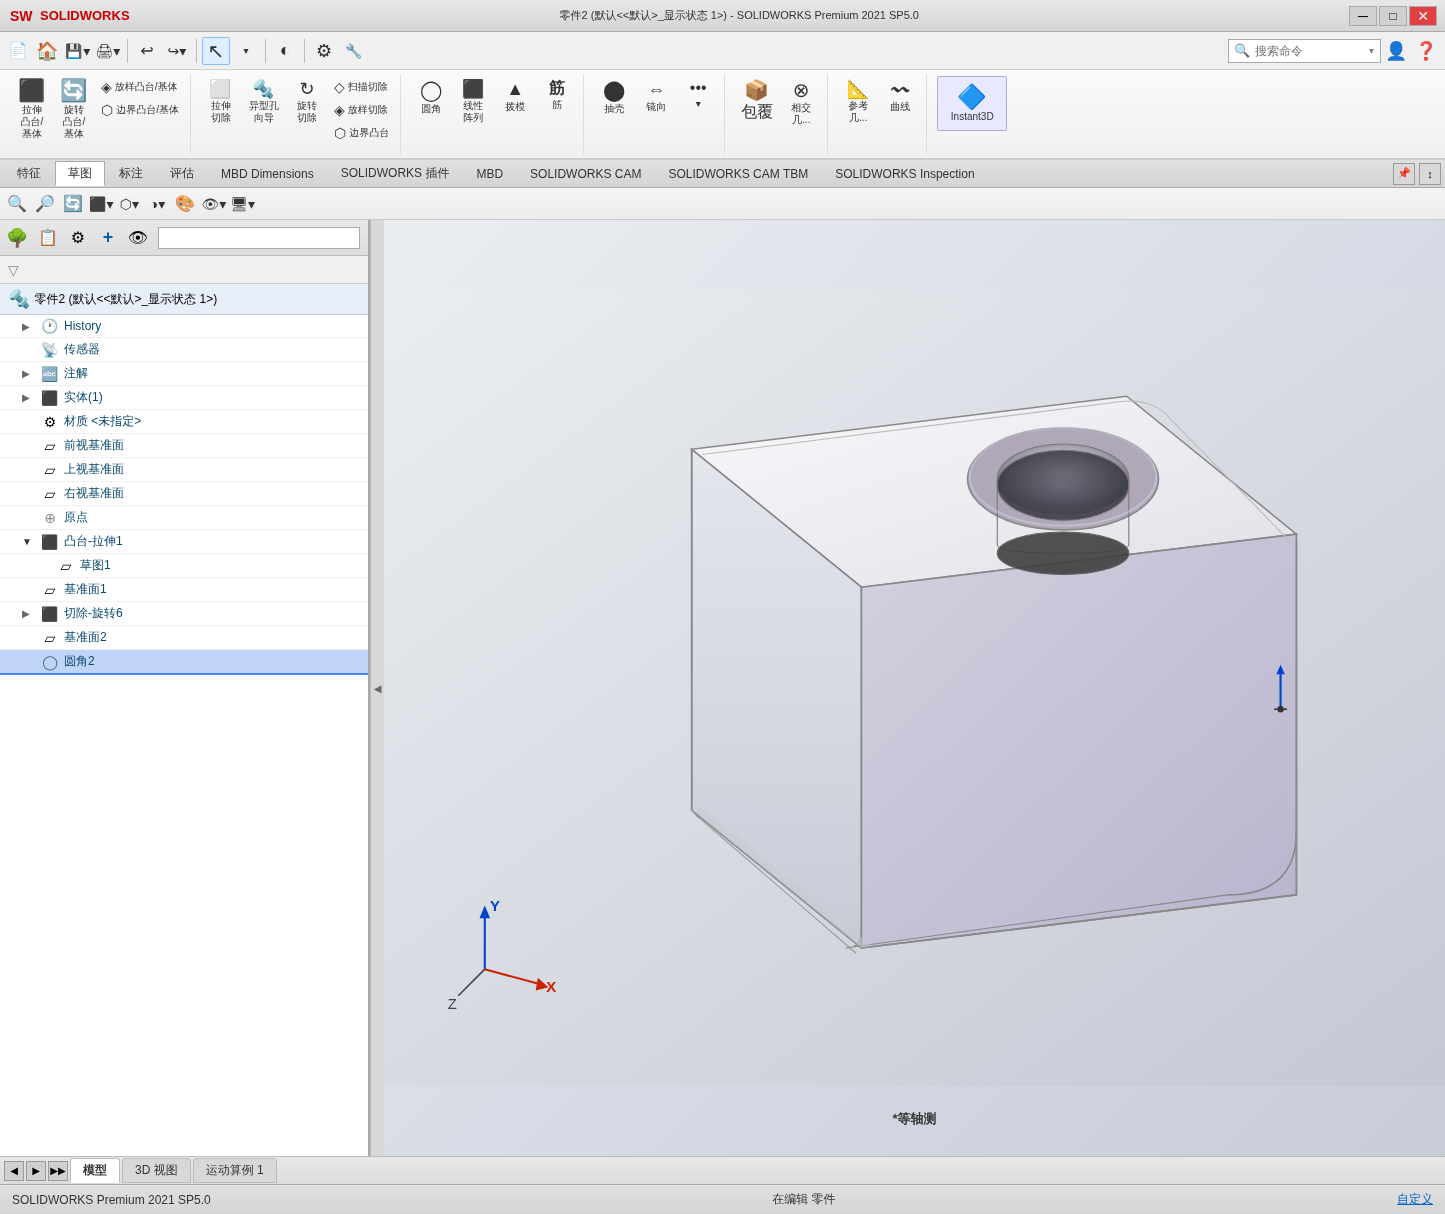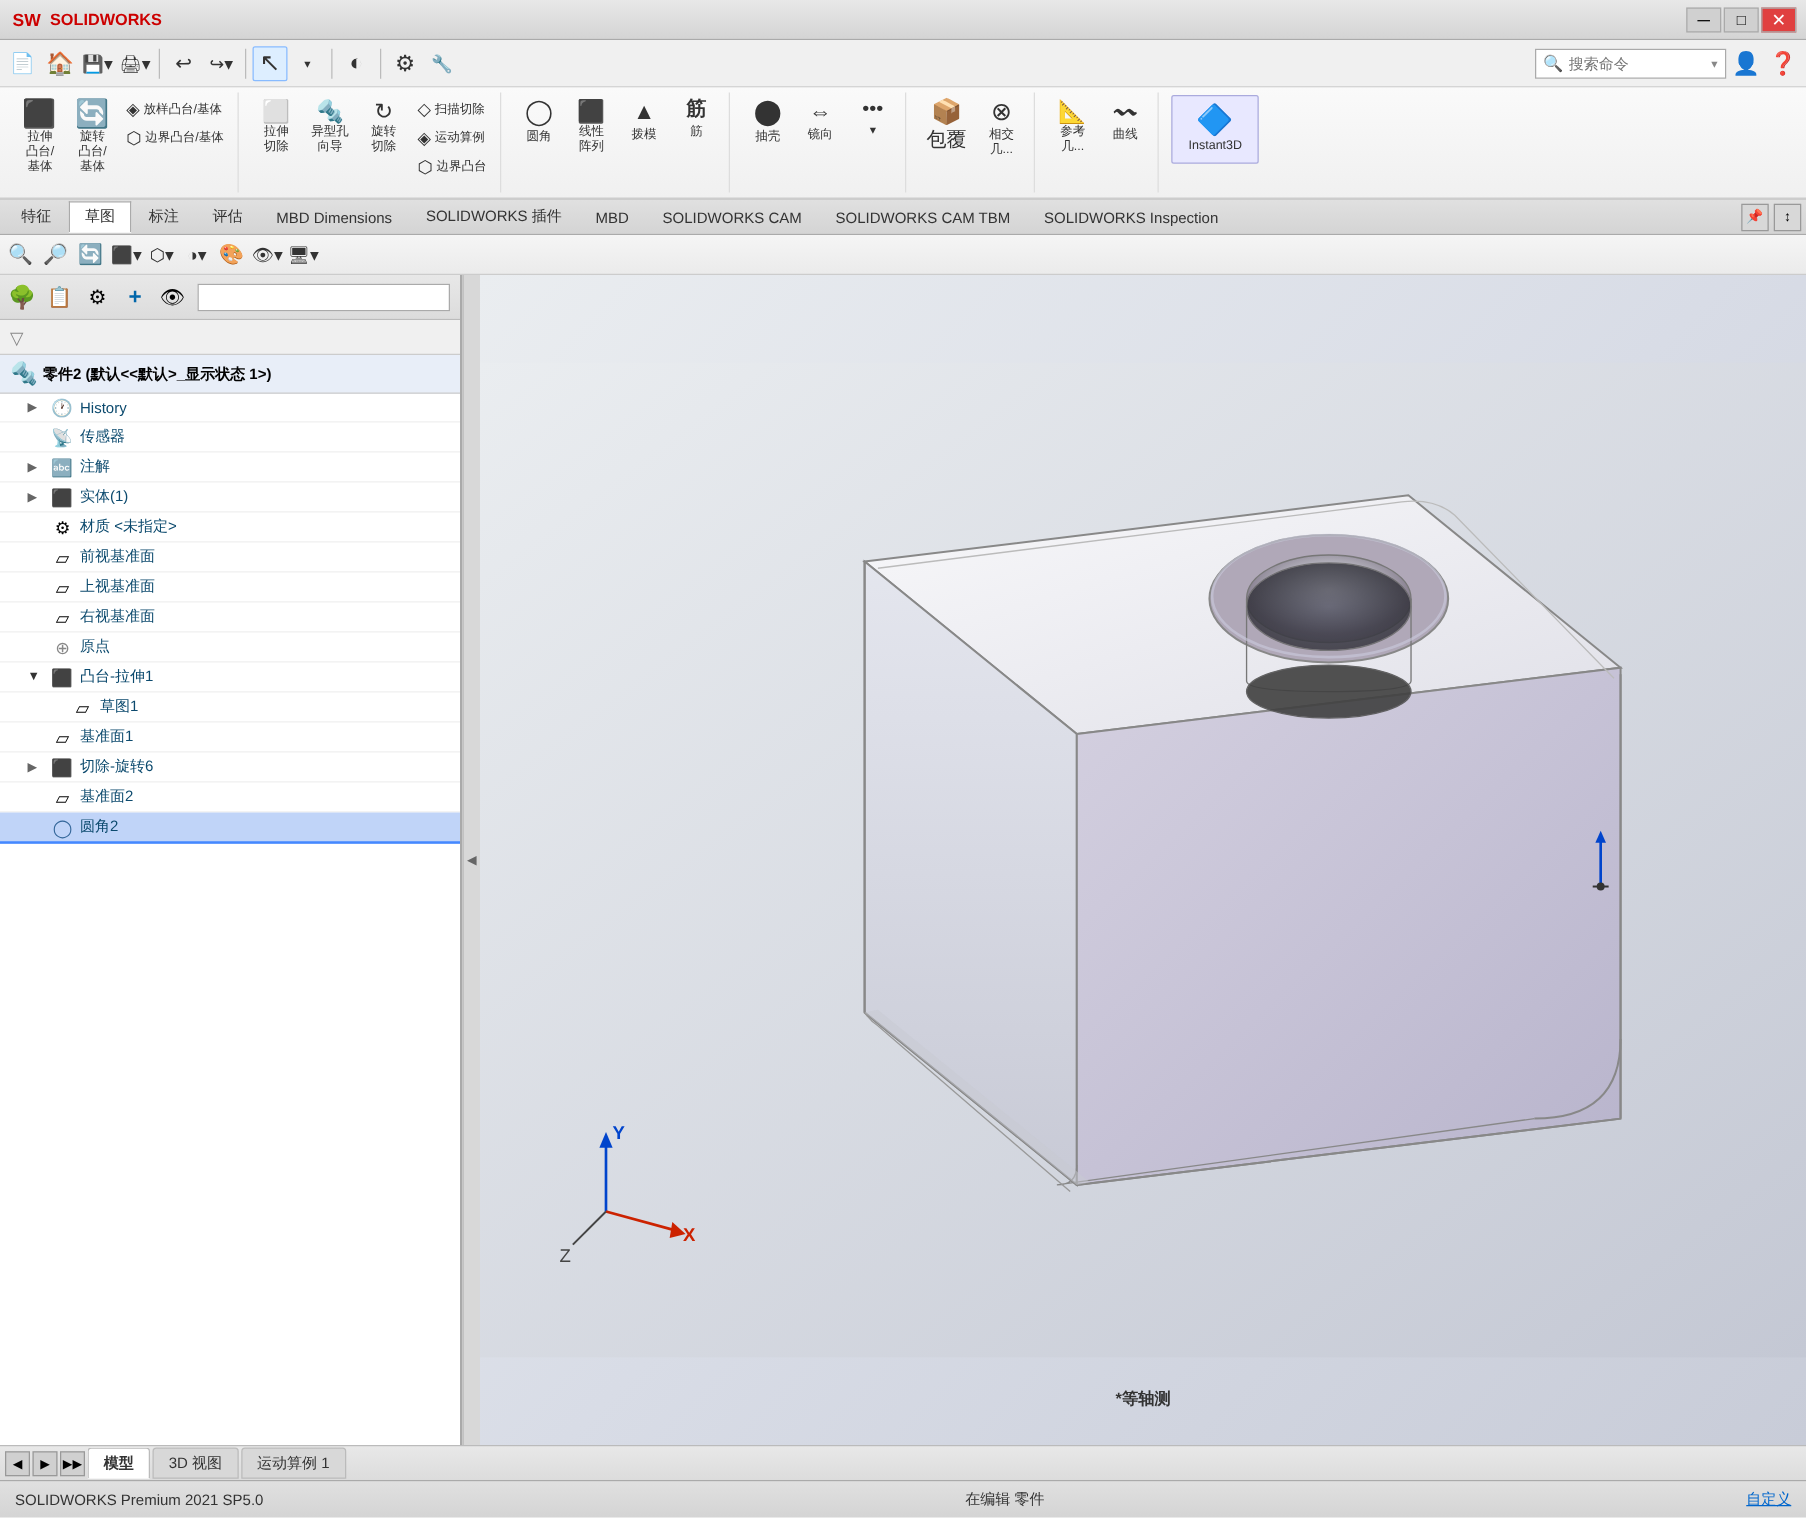--- a/index.html
+++ b/index.html
@@ -249,20 +249,21 @@
 </head>
 <body>
 
 <div id="titlebar">
   <div class="logo">
     <svg viewBox="0 0 28 22">
       <text x="2" y="16" font-size="14" fill="#cc0000" font-weight="bold" font-family="Arial">SW</text>
     </svg>
     <span style="color:#cc0000;font-weight:bold;font-size:13px;">SOLIDWORKS</span>
   </div>
+  <div class="title-center" style="flex:1;text-align:center;font-size:11px;color:#333;">零件2 (默认&lt;&lt;默认&gt;_显示状态 1&gt;) - SOLIDWORKS Premium 2021 SP5.0</div>
   <div class="win-controls">
     <div class="win-btn" style="font-size:14px;">─</div>
     <div class="win-btn" style="font-size:12px;">□</div>
     <div class="win-btn" style="font-size:14px;background:#e04040;color:white;">✕</div>
   </div>
 </div>
 
 <div id="main-toolbar">
   <div class="toolbar-btn" title="新建">📄</div>
   <div class="toolbar-btn" title="打开" style="font-size:18px;">🏠</div>
@@ -328,21 +329,21 @@
         <div class="btn-icon" style="font-size:18px;">↻</div>
         <div style="font-size:10px;text-align:center;line-height:1.2;">旋转<br>切除</div>
       </div>
       <div class="ribbon-col">
         <div class="ribbon-btn-small">
           <span class="btn-icon-sm">◇</span>
           <span>扫描切除</span>
         </div>
         <div class="ribbon-btn-small">
           <span class="btn-icon-sm">◈</span>
-          <span>运动算例</span>
+          <span>放样切除</span>
         </div>
         <div class="ribbon-btn-small">
           <span class="btn-icon-sm">⬡</span>
           <span>边界凸台</span>
         </div>
       </div>
     </div>
   </div>
 
   <div class="ribbon-group">
@@ -462,21 +463,21 @@
     </div>
 
     <div id="panel-filter">
       <span class="filter-icon">▽</span>
     </div>
 
     <div id="feature-tree">
 
       <div class="tree-root">
         <span style="font-size:18px;">🔩</span>
-        <span style="font-size:12px;font-weight:bold;">零件2 (默认&lt;&lt;默认&gt;_显示状态 1&gt;)</span>
+        <span style="font-size:12px;font-weight:normal;">零件2 (默认&lt;&lt;默认&gt;_显示状态 1&gt;)</span>
       </div>
 
       <div class="tree-item tree-indent-1">
         <span class="tree-expand">▶</span>
         <span class="tree-item-icon" style="color:#4466aa;">🕐</span>
         <span class="tree-item-text">History</span>
       </div>
 
       <div class="tree-item tree-indent-1">
         <span class="tree-expand" style="visibility:hidden;">▶</span>

